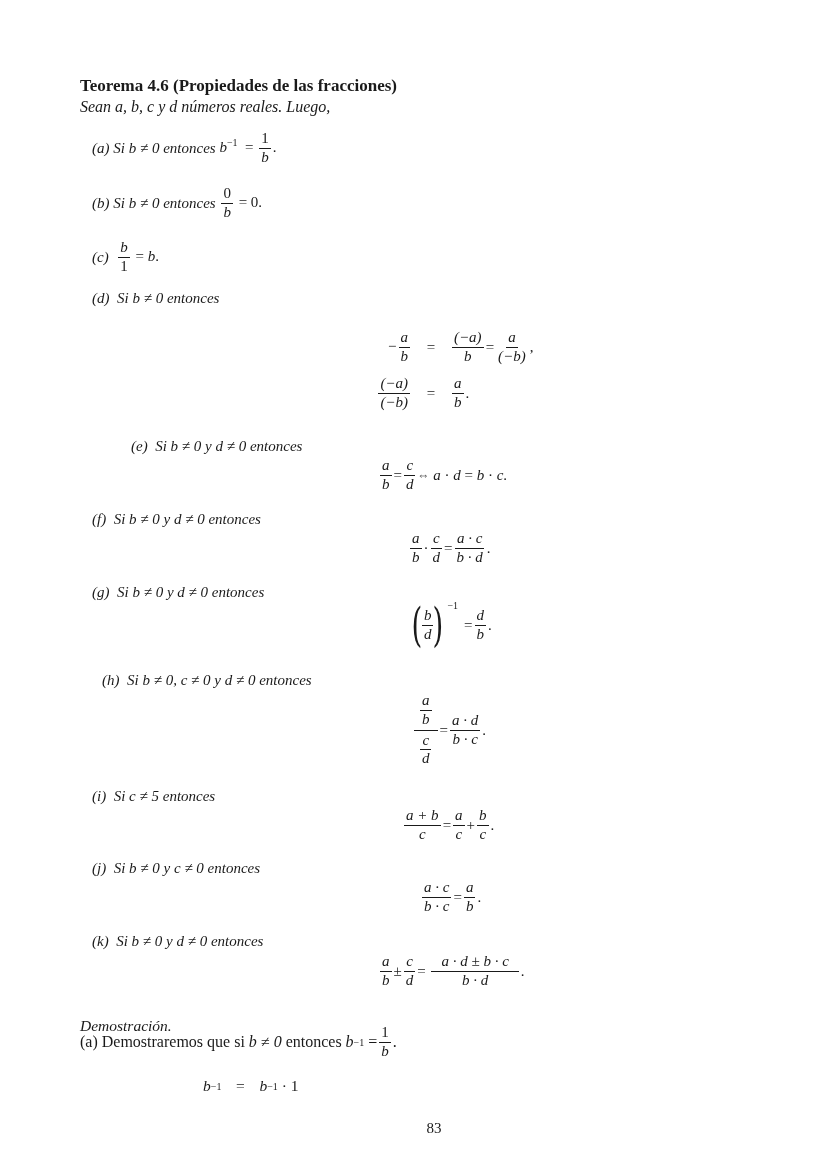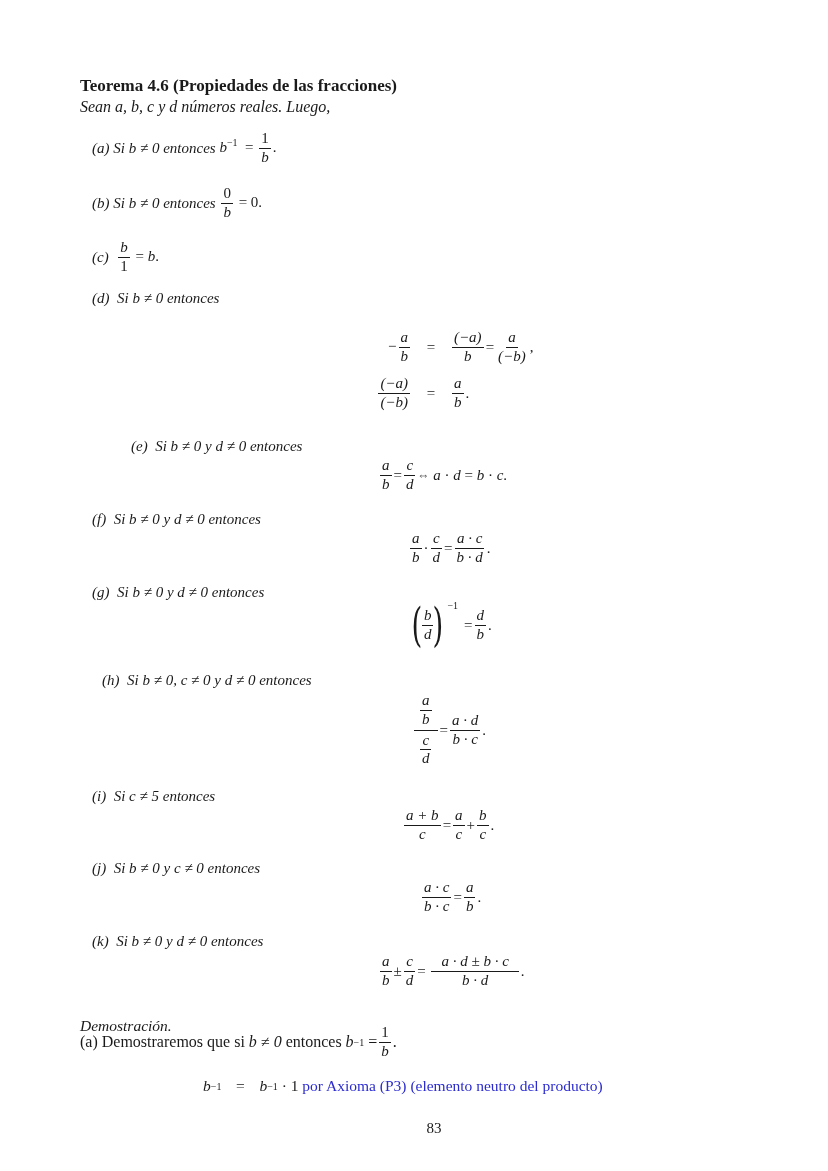--- a/index.html
+++ b/index.html
@@ -257,16 +257,15 @@
   <span class="frac m">
       <span class="num">1</span>
       <span class="den mi">b</span>
     </span><span>.</span>
 </div>
 
 <div class="abs m row" style="left:203px; top:1077px; font-size:15.5px;">
   <span class="mi">b</span><span class="sup">−1</span>
   <span style="width:38px; text-align:center; display:inline-block;">=</span>
   <span class="mi">b</span><span class="sup">−1</span>&nbsp;<span>· 1</span>&nbsp;
-  <span class="blue">por Axioma (P3) (elemento neutro del producto)</span>
 </div>
 
 <div class="abs pagenum">83</div>
 
 </body></html>

